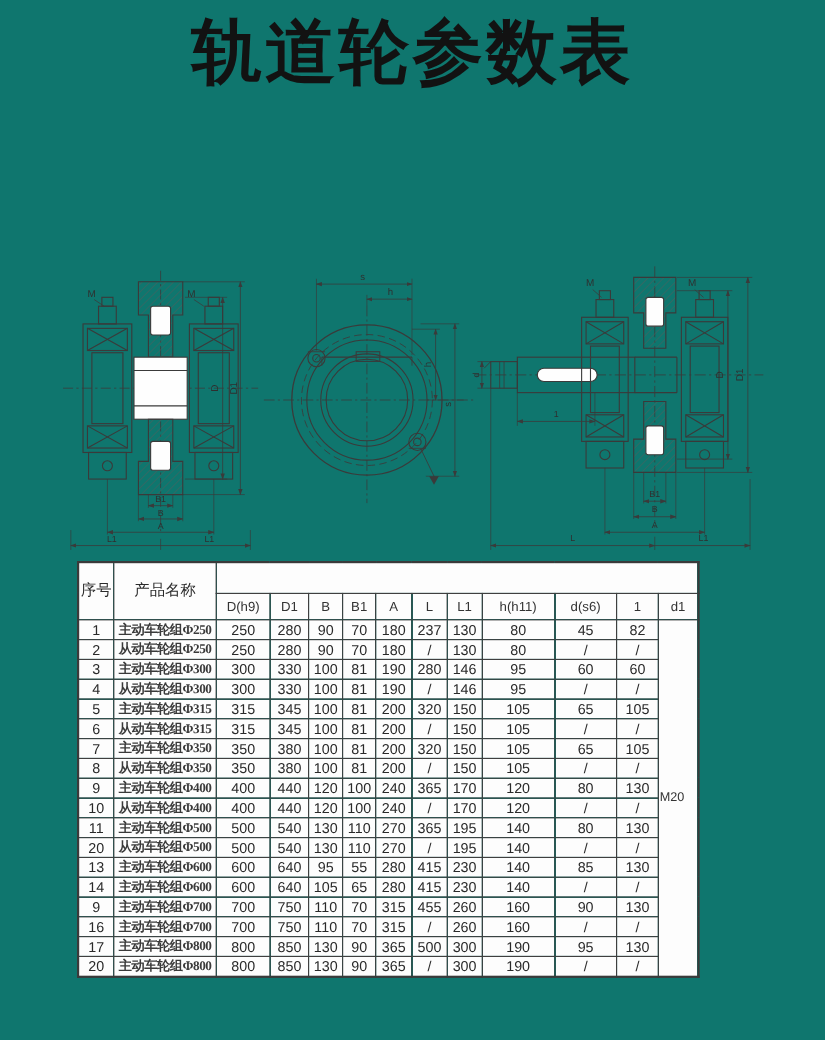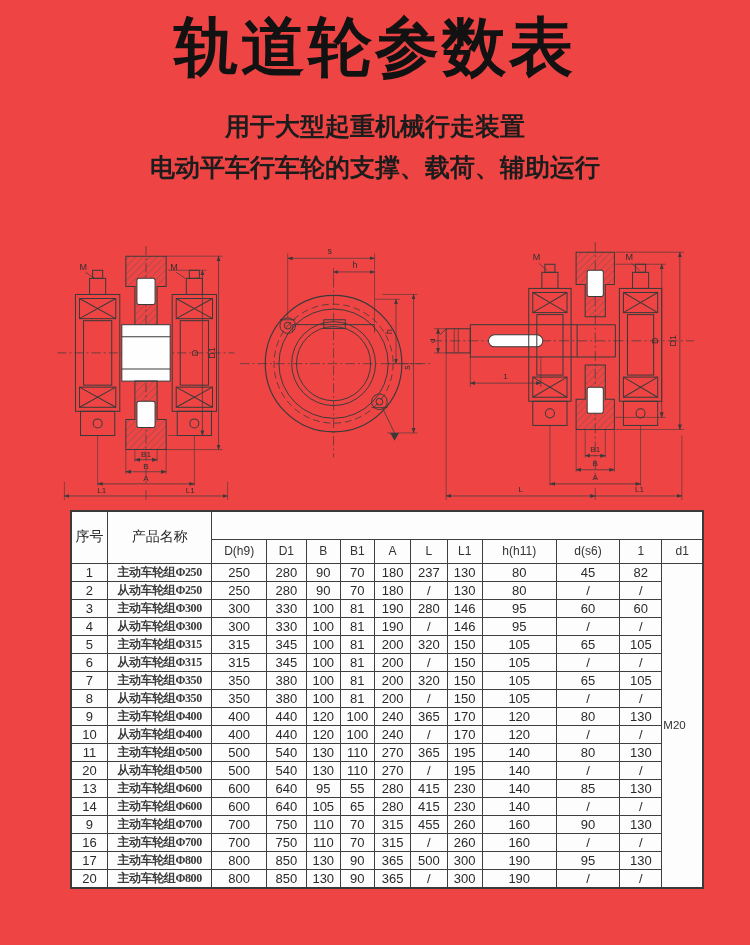--- a/index.html
+++ b/index.html
@@ -1,38 +1,38 @@
 <!DOCTYPE html>
 <html><head>
 <meta charset="utf-8">
 <style>
   * { margin:0; padding:0; box-sizing:border-box; }
   html,body { background:#ffffff; }
   .page {
-    position:relative; width:750px; height:945px; background:#ef4444;
+    position:relative; width:750px; height:945px; background:#0f766e;
     font-family:"Liberation Sans", sans-serif; overflow:hidden; margin:0 auto;
   }
   .page-title {
     position:absolute; top:4px; left:0; width:100%;
     text-align:center; font-size:64px; font-weight:900; letter-spacing:3px;
     color:#121212;
   }
   .subtitle { position:absolute; left:0; width:100%; text-align:center;
     font-weight:600; color:#1c1c1c; }
   .subtitle.line1 { top:110px; font-size:25px; }
   .subtitle.line2 { top:151px; font-size:25px; }
   .drawing { position:absolute; }
   .drawing svg { display:block; width:100%; height:100%; }
   #dw-left  { left:55px;  top:230px; width:182px; height:272px; }
   #dw-front { left:236px; top:238px; width:200px; height:224px; }
   #dw-right { left:428px; top:228px; width:270px; height:274px; }
 
   .tablewrap { position:absolute; left:70px; top:510px; width:562px; }
   table.spec {
-    border-collapse:collapse; table-layout:fixed; width:634px;
+    border-collapse:collapse; table-layout:fixed; width:566px;
     font-size:13px; color:#2a2a2a; border:2px solid #3a3a3a;
   }
   table.spec th, table.spec td {
     border:1px solid #3f3f3f; text-align:center; vertical-align:middle;
     padding:0; overflow:hidden; white-space:nowrap; background:#fdfdfd;
   }
   table.spec thead tr.r1 th { height:28px; font-weight:400; font-size:14px; }
   table.spec thead tr.r2 th { height:24px; font-weight:400; font-size:12px; color:#333; }
   table.spec tbody td { height:17.6px; font-size:13px; }
   table.spec tbody td.name-col {
@@ -40,22 +40,20 @@
   }
   table.spec td.d1-cell { font-size:11.5px; text-align:left; padding-left:1px; color:#333;margin-top:18px; }
   svg text { font-family:"Liberation Sans", sans-serif; fill:#2f2f2f; }
 </style>
 </head>
 <body>
 
 <div class="page">
 
   <div class="page-title">轨道轮参数表</div>
-  <div class="subtitle line1">用于大型起重机械行走装置</div>
-  <div class="subtitle line2">电动平车行车轮的支撑、载荷、辅助运行</div>
 
   <div class="drawing" id="dw-left">
     <svg viewBox="0 0 180 270" stroke="#3a3a3a" fill="none" stroke-width="1">
       <defs>
         <pattern id="hatchL" width="5" height="5" patternUnits="userSpaceOnUse" patternTransform="rotate(45)">
           <line x1="0" y1="0" x2="0" y2="5" stroke="#5a5a5a" stroke-width="0.8"></line>
         </pattern>
         <marker id="arwL" viewBox="0 0 10 10" refX="9" refY="5" markerWidth="8" markerHeight="8" orient="auto-start-reverse">
           <path d="M0 1.5 L10 5 L0 8.5 Z" fill="#3a3a3a" stroke="none"></path>
         </marker>

